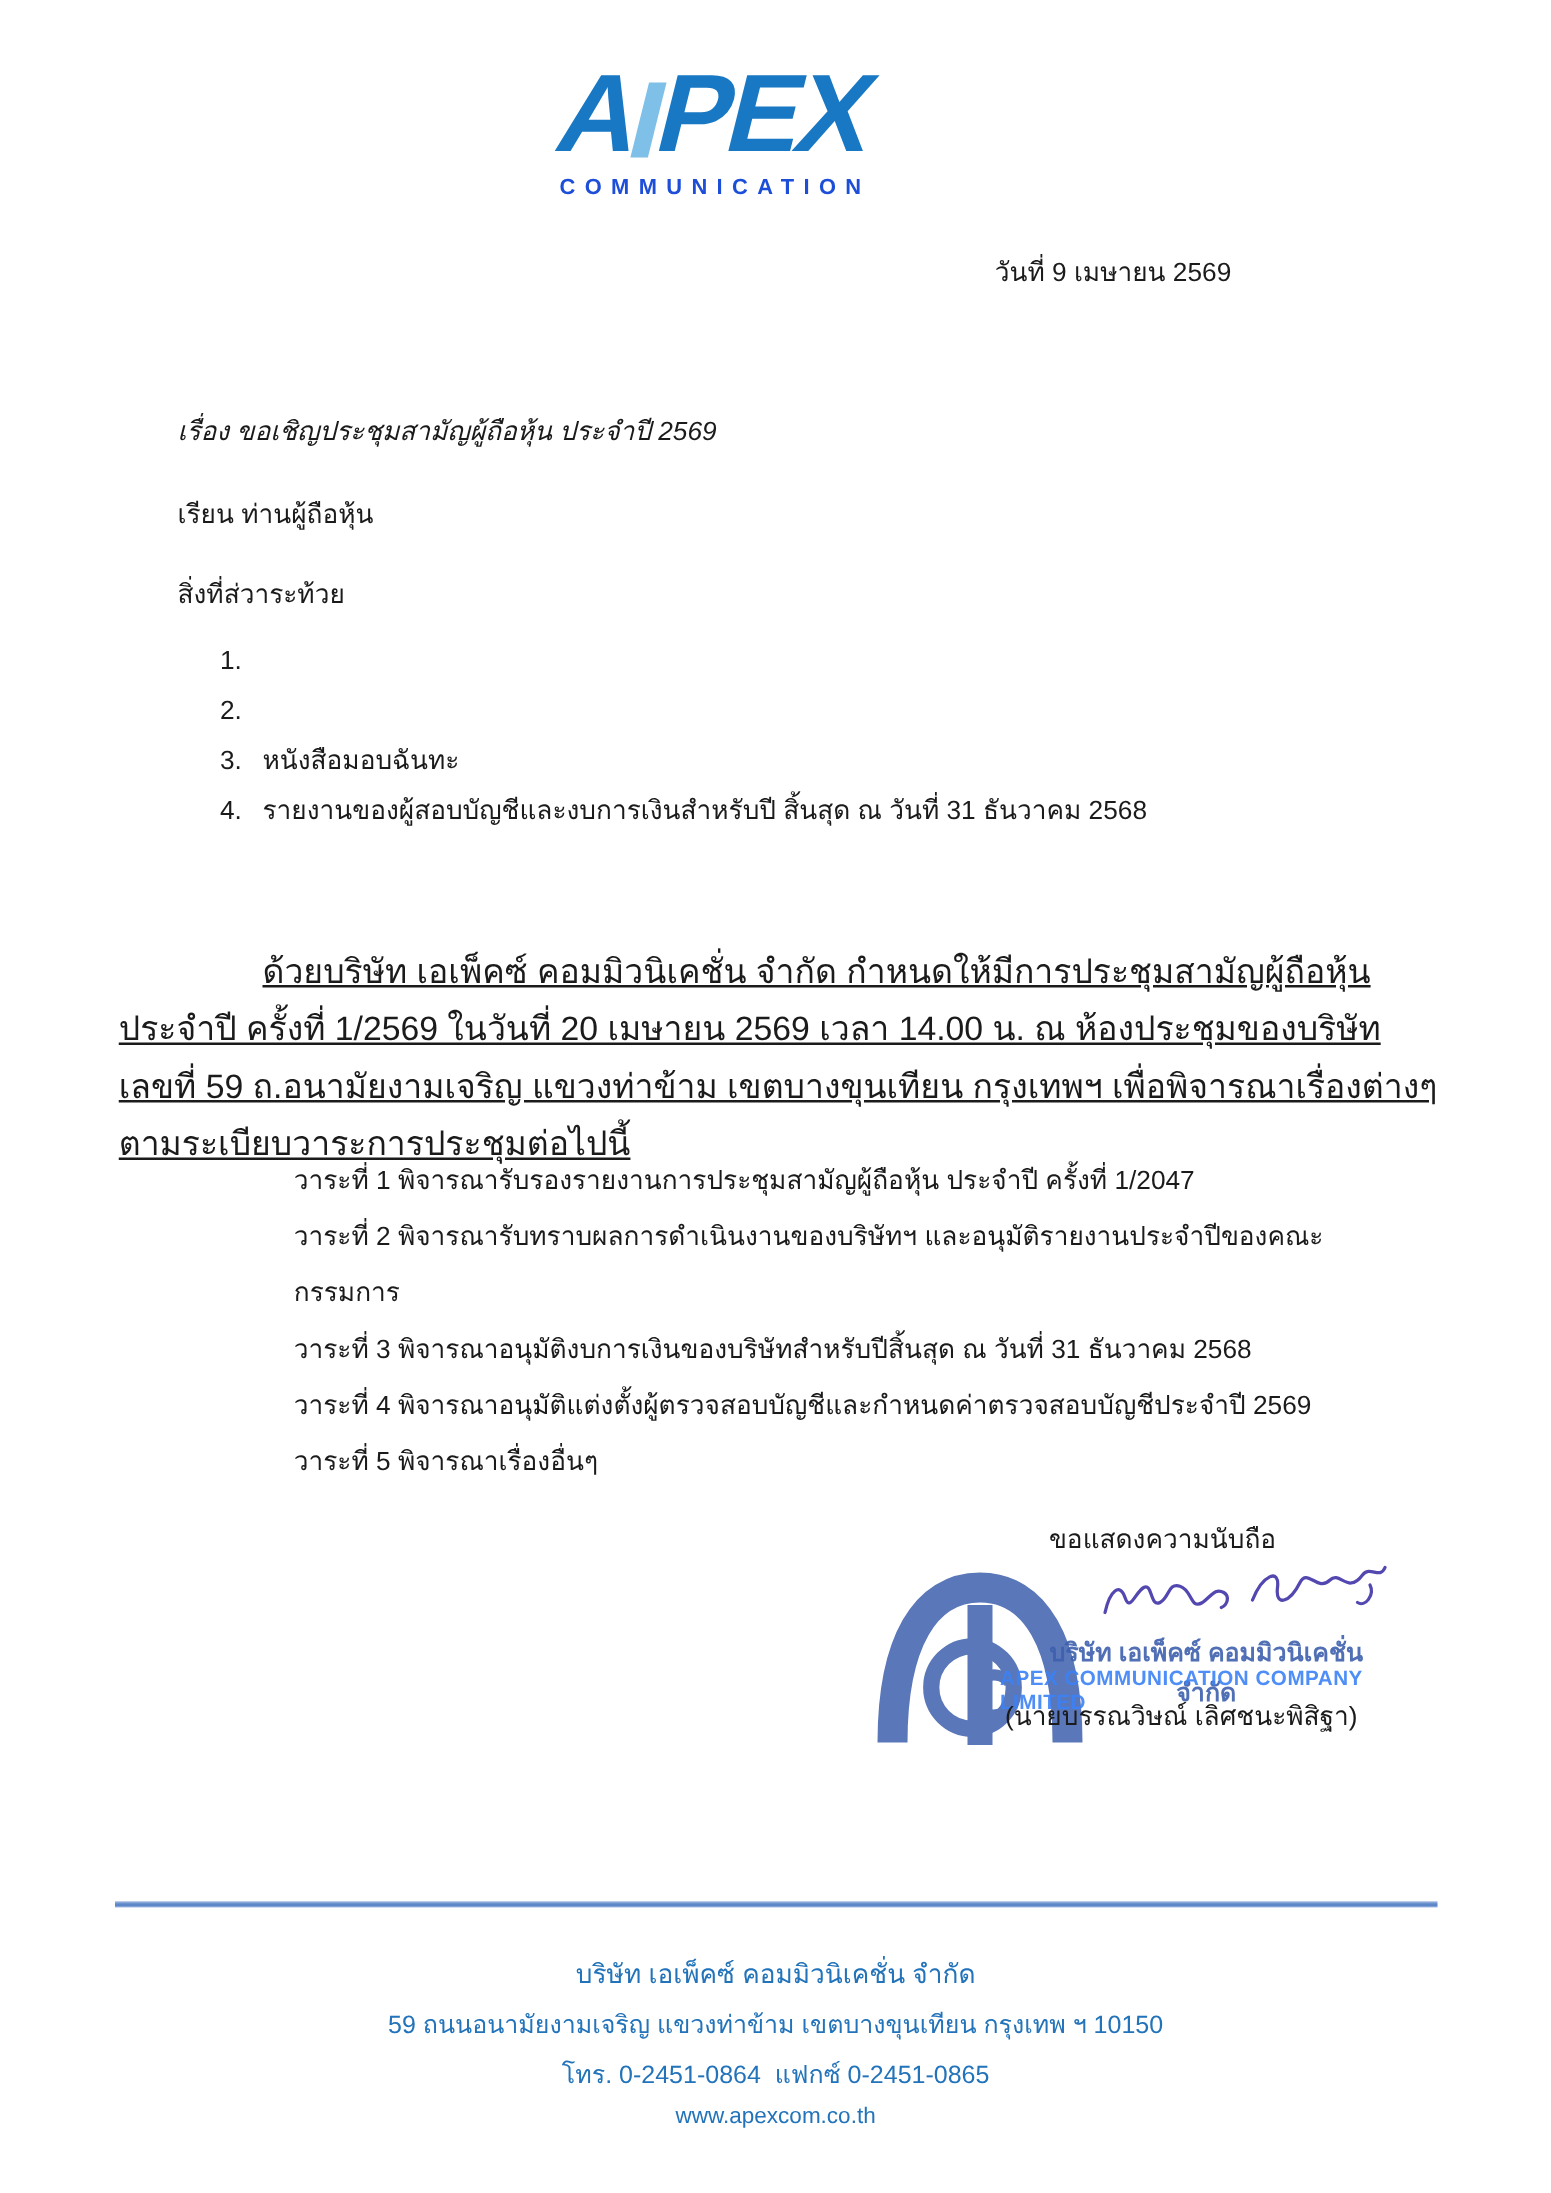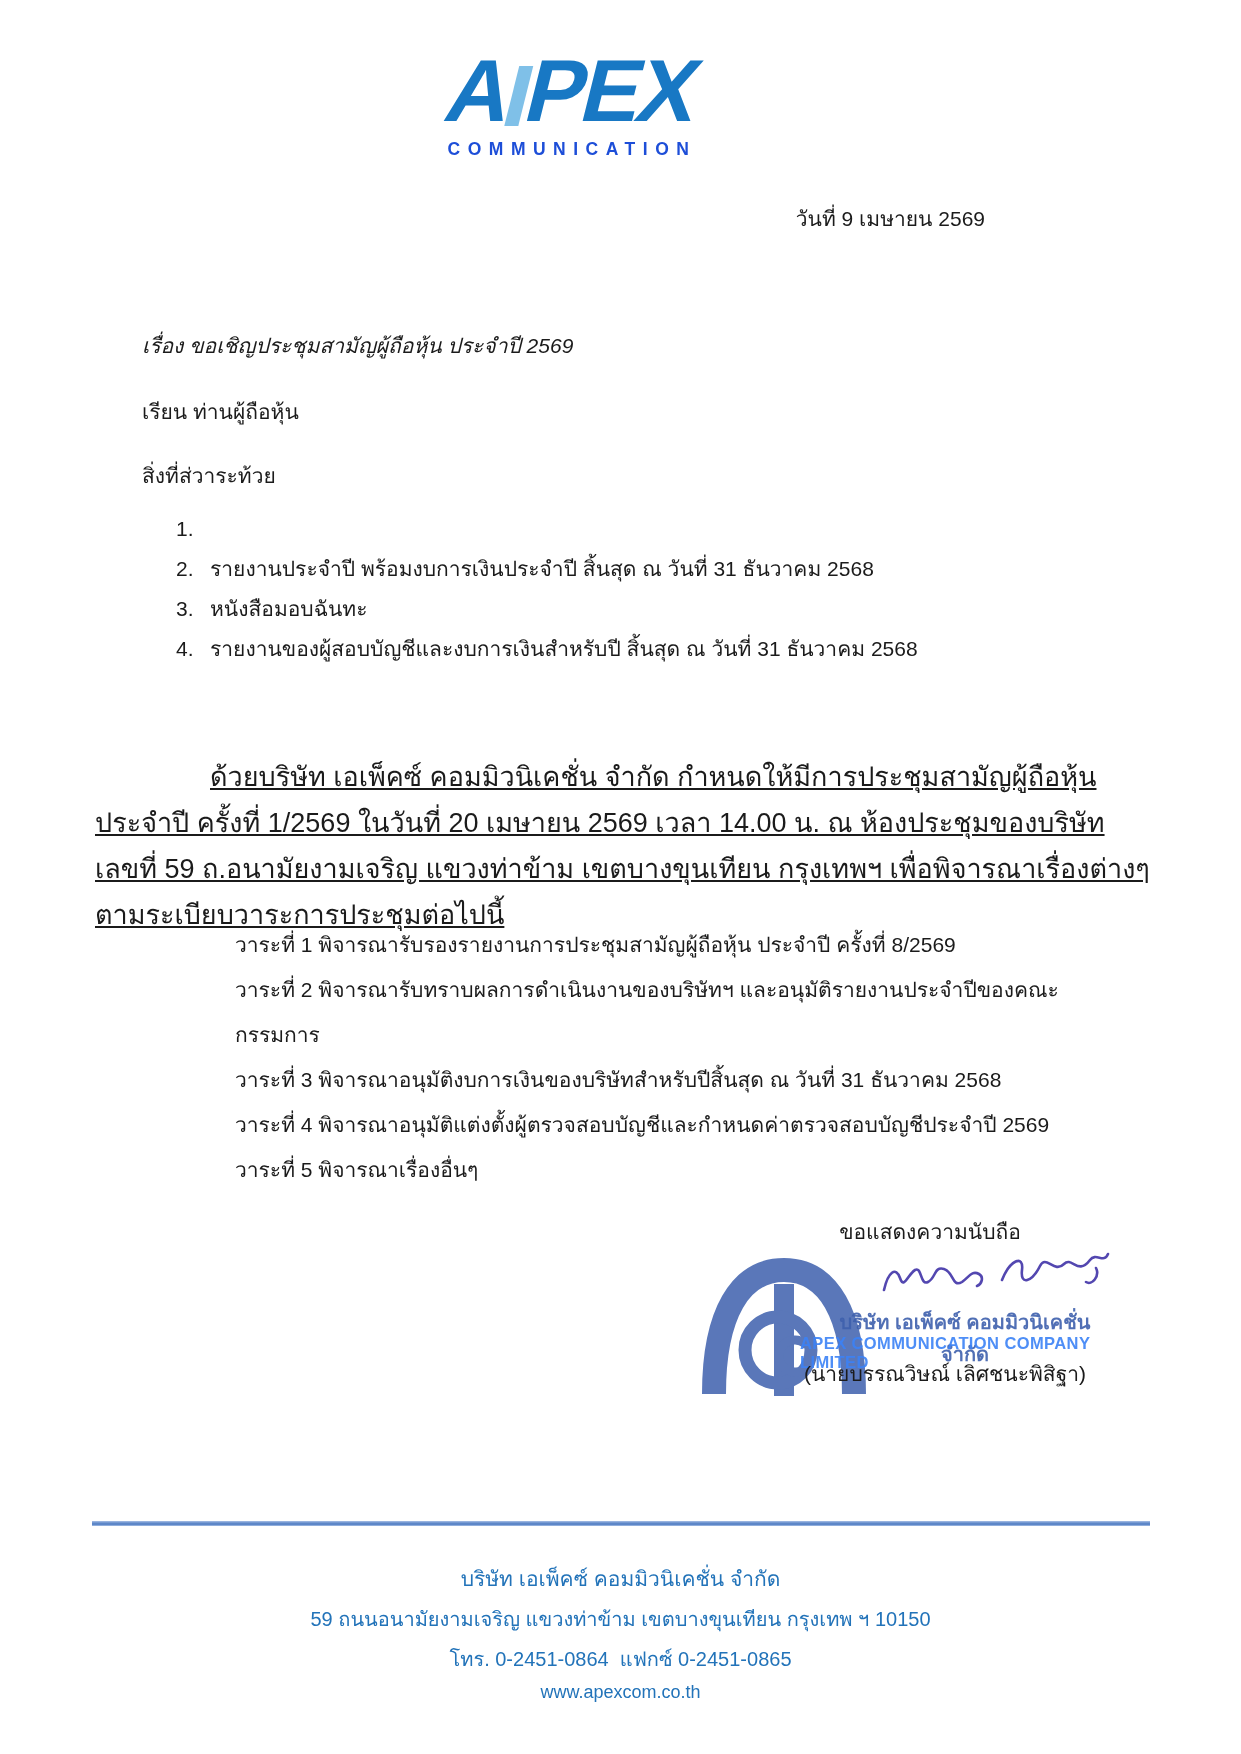--- a/index.html
+++ b/index.html
@@ -88,36 +88,35 @@
   <div class="t subject-line">เรื่อง ขอเชิญประชุมสามัญผู้ถือหุ้น ประจำปี 2569</div>
   <div class="t salutation">เรียน ท่านผู้ถือหุ้น</div>
 
   <div class="t enclosures-heading">สิ่งที่ส่วาระท้วย</div>
   <div class="enclosure-list">
     <div class="enclosure-item">
       <span class="enclosure-no">1.</span>
     </div>
     <div class="enclosure-item">
       <span class="enclosure-no">2.</span>
-      <span>รายงานประจำปี พร้อมงบการเงินประจำปี สิ้นสุด ณ วันที่ 31 ธันวาคม 2568</span>
     </div>
     <div class="enclosure-item">
       <span class="enclosure-no">3.</span>
       <span>หนังสือมอบฉันทะ</span>
     </div>
     <div class="enclosure-item">
       <span class="enclosure-no">4.</span>
       <span>รายงานของผู้สอบบัญชีและงบการเงินสำหรับปี สิ้นสุด ณ วันที่ 31 ธันวาคม 2568</span>
     </div>
   </div>
 
   <div class="body-paragraph">ด้วยบริษัท เอเพ็คซ์ คอมมิวนิเคชั่น จำกัด กำหนดให้มีการประชุมสามัญผู้ถือหุ้นประจำปี ครั้งที่ 1/2569 ในวันที่ 20 เมษายน 2569 เวลา 14.00 น. ณ ห้องประชุมของบริษัท เลขที่ 59 ถ.อนามัยงามเจริญ แขวงท่าข้าม เขตบางขุนเทียน กรุงเทพฯ เพื่อพิจารณาเรื่องต่างๆ ตามระเบียบวาระการประชุมต่อไปนี้</div>
 
   <div class="agenda-list">
-    <div class="agenda-item">วาระที่ 1 พิจารณารับรองรายงานการประชุมสามัญผู้ถือหุ้น ประจำปี ครั้งที่ 8/2569</div>
+    <div class="agenda-item">วาระที่ 1 พิจารณารับรองรายงานการประชุมสามัญผู้ถือหุ้น ประจำปี ครั้งที่ 1/2047</div>
     <div class="agenda-item">วาระที่ 2 พิจารณารับทราบผลการดำเนินงานของบริษัทฯ และอนุมัติรายงานประจำปีของคณะกรรมการ</div>
     <div class="agenda-item">วาระที่ 3 พิจารณาอนุมัติงบการเงินของบริษัทสำหรับปีสิ้นสุด ณ วันที่ 31 ธันวาคม 2568</div>
     <div class="agenda-item">วาระที่ 4 พิจารณาอนุมัติแต่งตั้งผู้ตรวจสอบบัญชีและกำหนดค่าตรวจสอบบัญชีประจำปี 2569</div>
     <div class="agenda-item">วาระที่ 5 พิจารณาเรื่องอื่นๆ</div>
   </div>
 
   <div class="t respect-line">ขอแสดงความนับถือ</div>
 
   <svg class="signature-svg" viewBox="0 0 235 64">
     <g fill="none" stroke="#5347b0" stroke-width="2.6" stroke-linecap="round">

